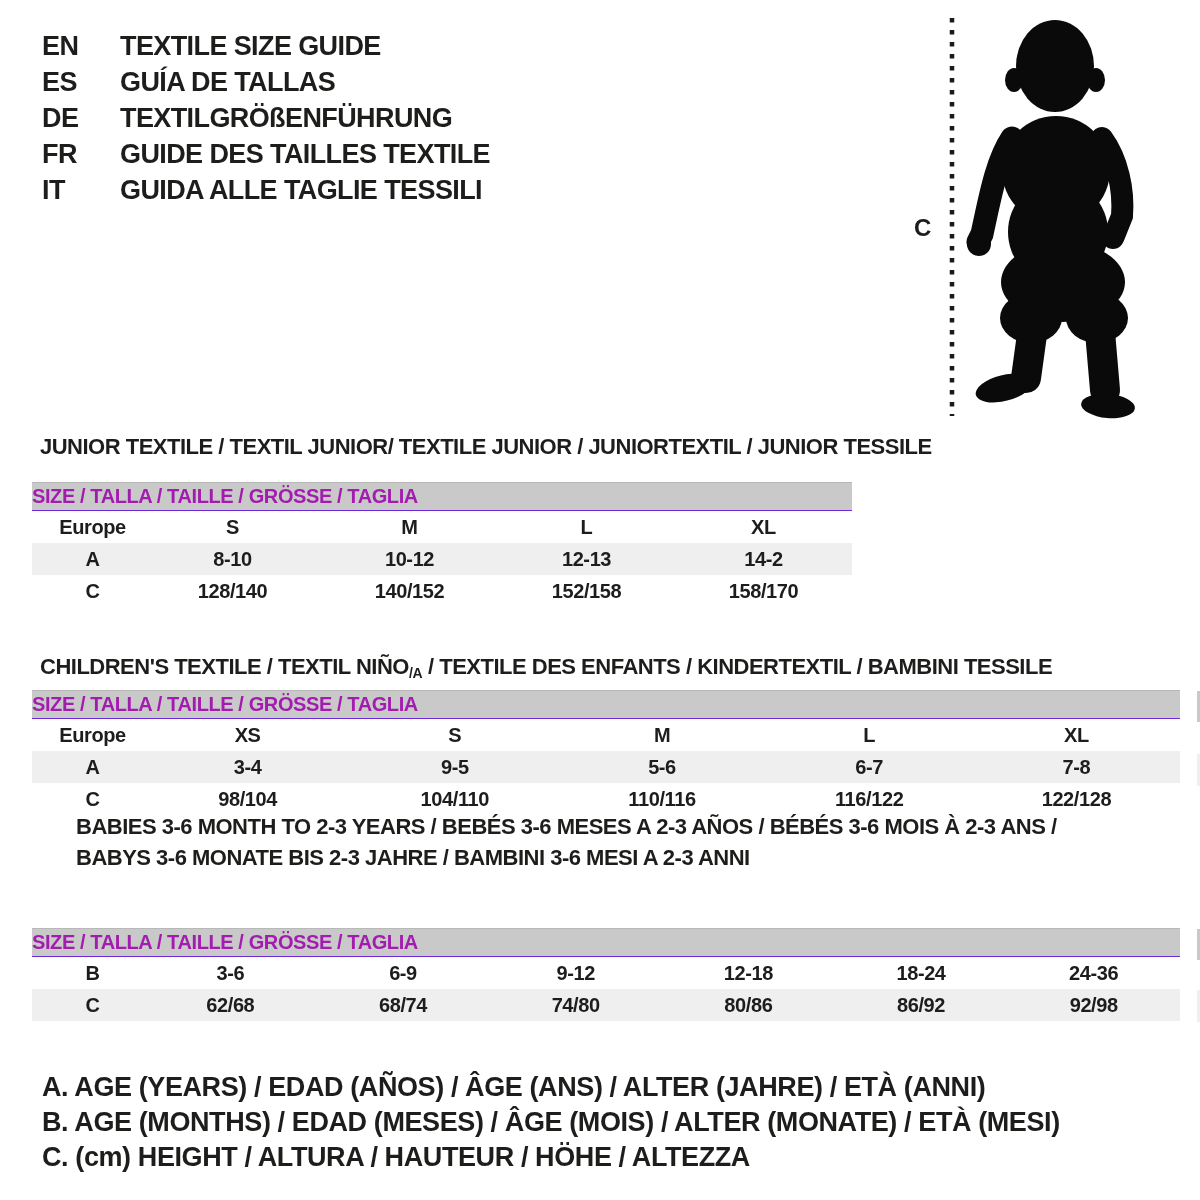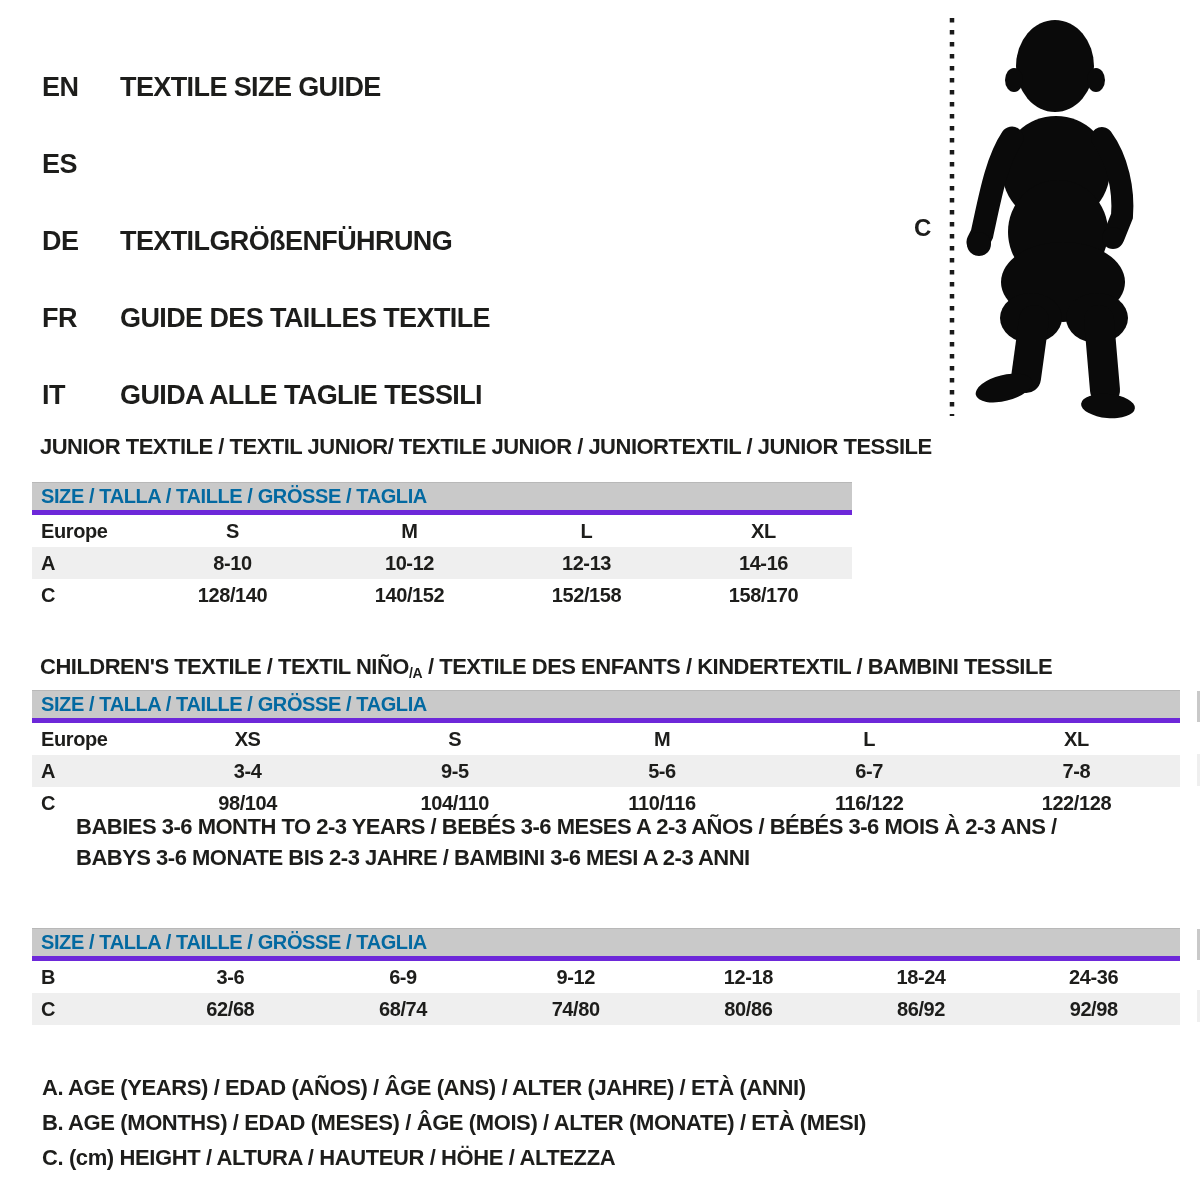--- a/index.html
+++ b/index.html
@@ -2,71 +2,72 @@
 <html><head>
 <meta charset="utf-8">
 <style>
   html,body{margin:0;padding:0;background:#ffffff;}
   .page{
     position:relative;width:1200px;height:1200px;background:#ffffff;overflow:hidden;
     font-family:"Liberation Sans", sans-serif;color:#1d1d1b;
   }
   
   .lang-block{position:absolute;left:42px;top:28px;}
-  .lang-row{display:flex;height:36px;align-items:center;margin-top:41px;}
+  .lang-row{display:flex;height:36px;align-items:center;}
   .lang-code{width:78px;font-weight:700;font-size:27px;letter-spacing:-0.6px;}
   .lang-label{font-weight:700;font-size:27px;letter-spacing:-0.6px;white-space:nowrap;text-align:right;}
   
   .figure{position:absolute;left:900px;top:10px;width:250px;height:412px;}
   .figure svg{position:absolute;left:0;top:0;}
   .measure-label{position:absolute;left:14px;top:204px;font-weight:700;font-size:24px;}
   
   .sec-title{position:absolute;left:40px;font-weight:700;font-size:22px;letter-spacing:-0.5px;white-space:nowrap;}
   .sec-title .sub{font-size:14px;vertical-align:-4px;letter-spacing:-0.3px;}
   #junior-title{top:434px;}
   #children-title{top:654px;}
   #babies-title{top:811px;line-height:31px;margin-left:36px;}
   
   .size-table{position:absolute;left:32px;}
   #junior-table{top:482px;width:820px;}
   #children-table{top:690px;width:1148px;}
   #babies-table{top:928px;width:1148px;}
   .thead{
     height:27px;line-height:27px;background:#c9c9c9;
-    border-top:1px solid #b8b8b8;border-bottom:5px solid #6d28d9;
-    padding-left:9px;font-weight:700;font-size:20px;color:#0369a1;letter-spacing:-0.4px;
+    border-top:1px solid #b8b8b8;border-bottom:1px solid #6d28d9;
+    font-weight:700;font-size:20px;color:#a21caf;letter-spacing:-0.4px;
   }
   .trow{display:flex;height:32px;align-items:center;font-weight:700;font-size:20px;letter-spacing:-0.4px;}
   .trow.shaded{background:#efefef;}
-  .tlabel{width:103px;padding-left:9px;}
+  .tlabel{width:103px;padding-left:9px;text-align:center;}
   .tcell{flex:1;text-align:center;}
   
   .edge-sliver{position:absolute;left:1197px;width:3px;}
   .edge-sliver.dark{background:#c9c9c9;}
   .edge-sliver.light{background:#efefef;}
   #sliver-1{top:691px;height:31px;}
   #sliver-2{top:754px;height:32px;}
   #sliver-3{top:929px;height:31px;}
   #sliver-4{top:990px;height:32px;}
   
   .legend{position:absolute;left:42px;top:1070px;}
-  .legend-line{height:35px;line-height:35px;font-weight:700;font-size:22px;letter-spacing:-0.4px;white-space:nowrap;}
+  .legend-line{height:35px;line-height:35px;font-weight:700;font-size:27px;letter-spacing:-0.4px;white-space:nowrap;}
 </style>
 </head>
 <body>
 
 <div class="page">
 
   <div class="lang-block">
     <div class="lang-row">
       <span class="lang-code">EN</span>
       <span class="lang-label">TEXTILE SIZE GUIDE</span>
     </div>
     <div class="lang-row">
       <span class="lang-code">ES</span>
+      <span class="lang-label">GUÍA DE TALLAS</span>
     </div>
     <div class="lang-row">
       <span class="lang-code">DE</span>
       <span class="lang-label">TEXTILGRÖßENFÜHRUNG</span>
     </div>
     <div class="lang-row">
       <span class="lang-code">FR</span>
       <span class="lang-label">GUIDE DES TAILLES TEXTILE</span>
     </div>
     <div class="lang-row">
@@ -108,21 +109,21 @@
       <span class="tcell">S</span>
       <span class="tcell">M</span>
       <span class="tcell">L</span>
       <span class="tcell">XL</span>
     </div>
     <div class="trow shaded">
       <span class="tlabel">A</span>
       <span class="tcell">8-10</span>
       <span class="tcell">10-12</span>
       <span class="tcell">12-13</span>
-      <span class="tcell">14-16</span>
+      <span class="tcell">14-2</span>
     </div>
     <div class="trow">
       <span class="tlabel">C</span>
       <span class="tcell">128/140</span>
       <span class="tcell">140/152</span>
       <span class="tcell">152/158</span>
       <span class="tcell">158/170</span>
     </div>
   </div>
 

